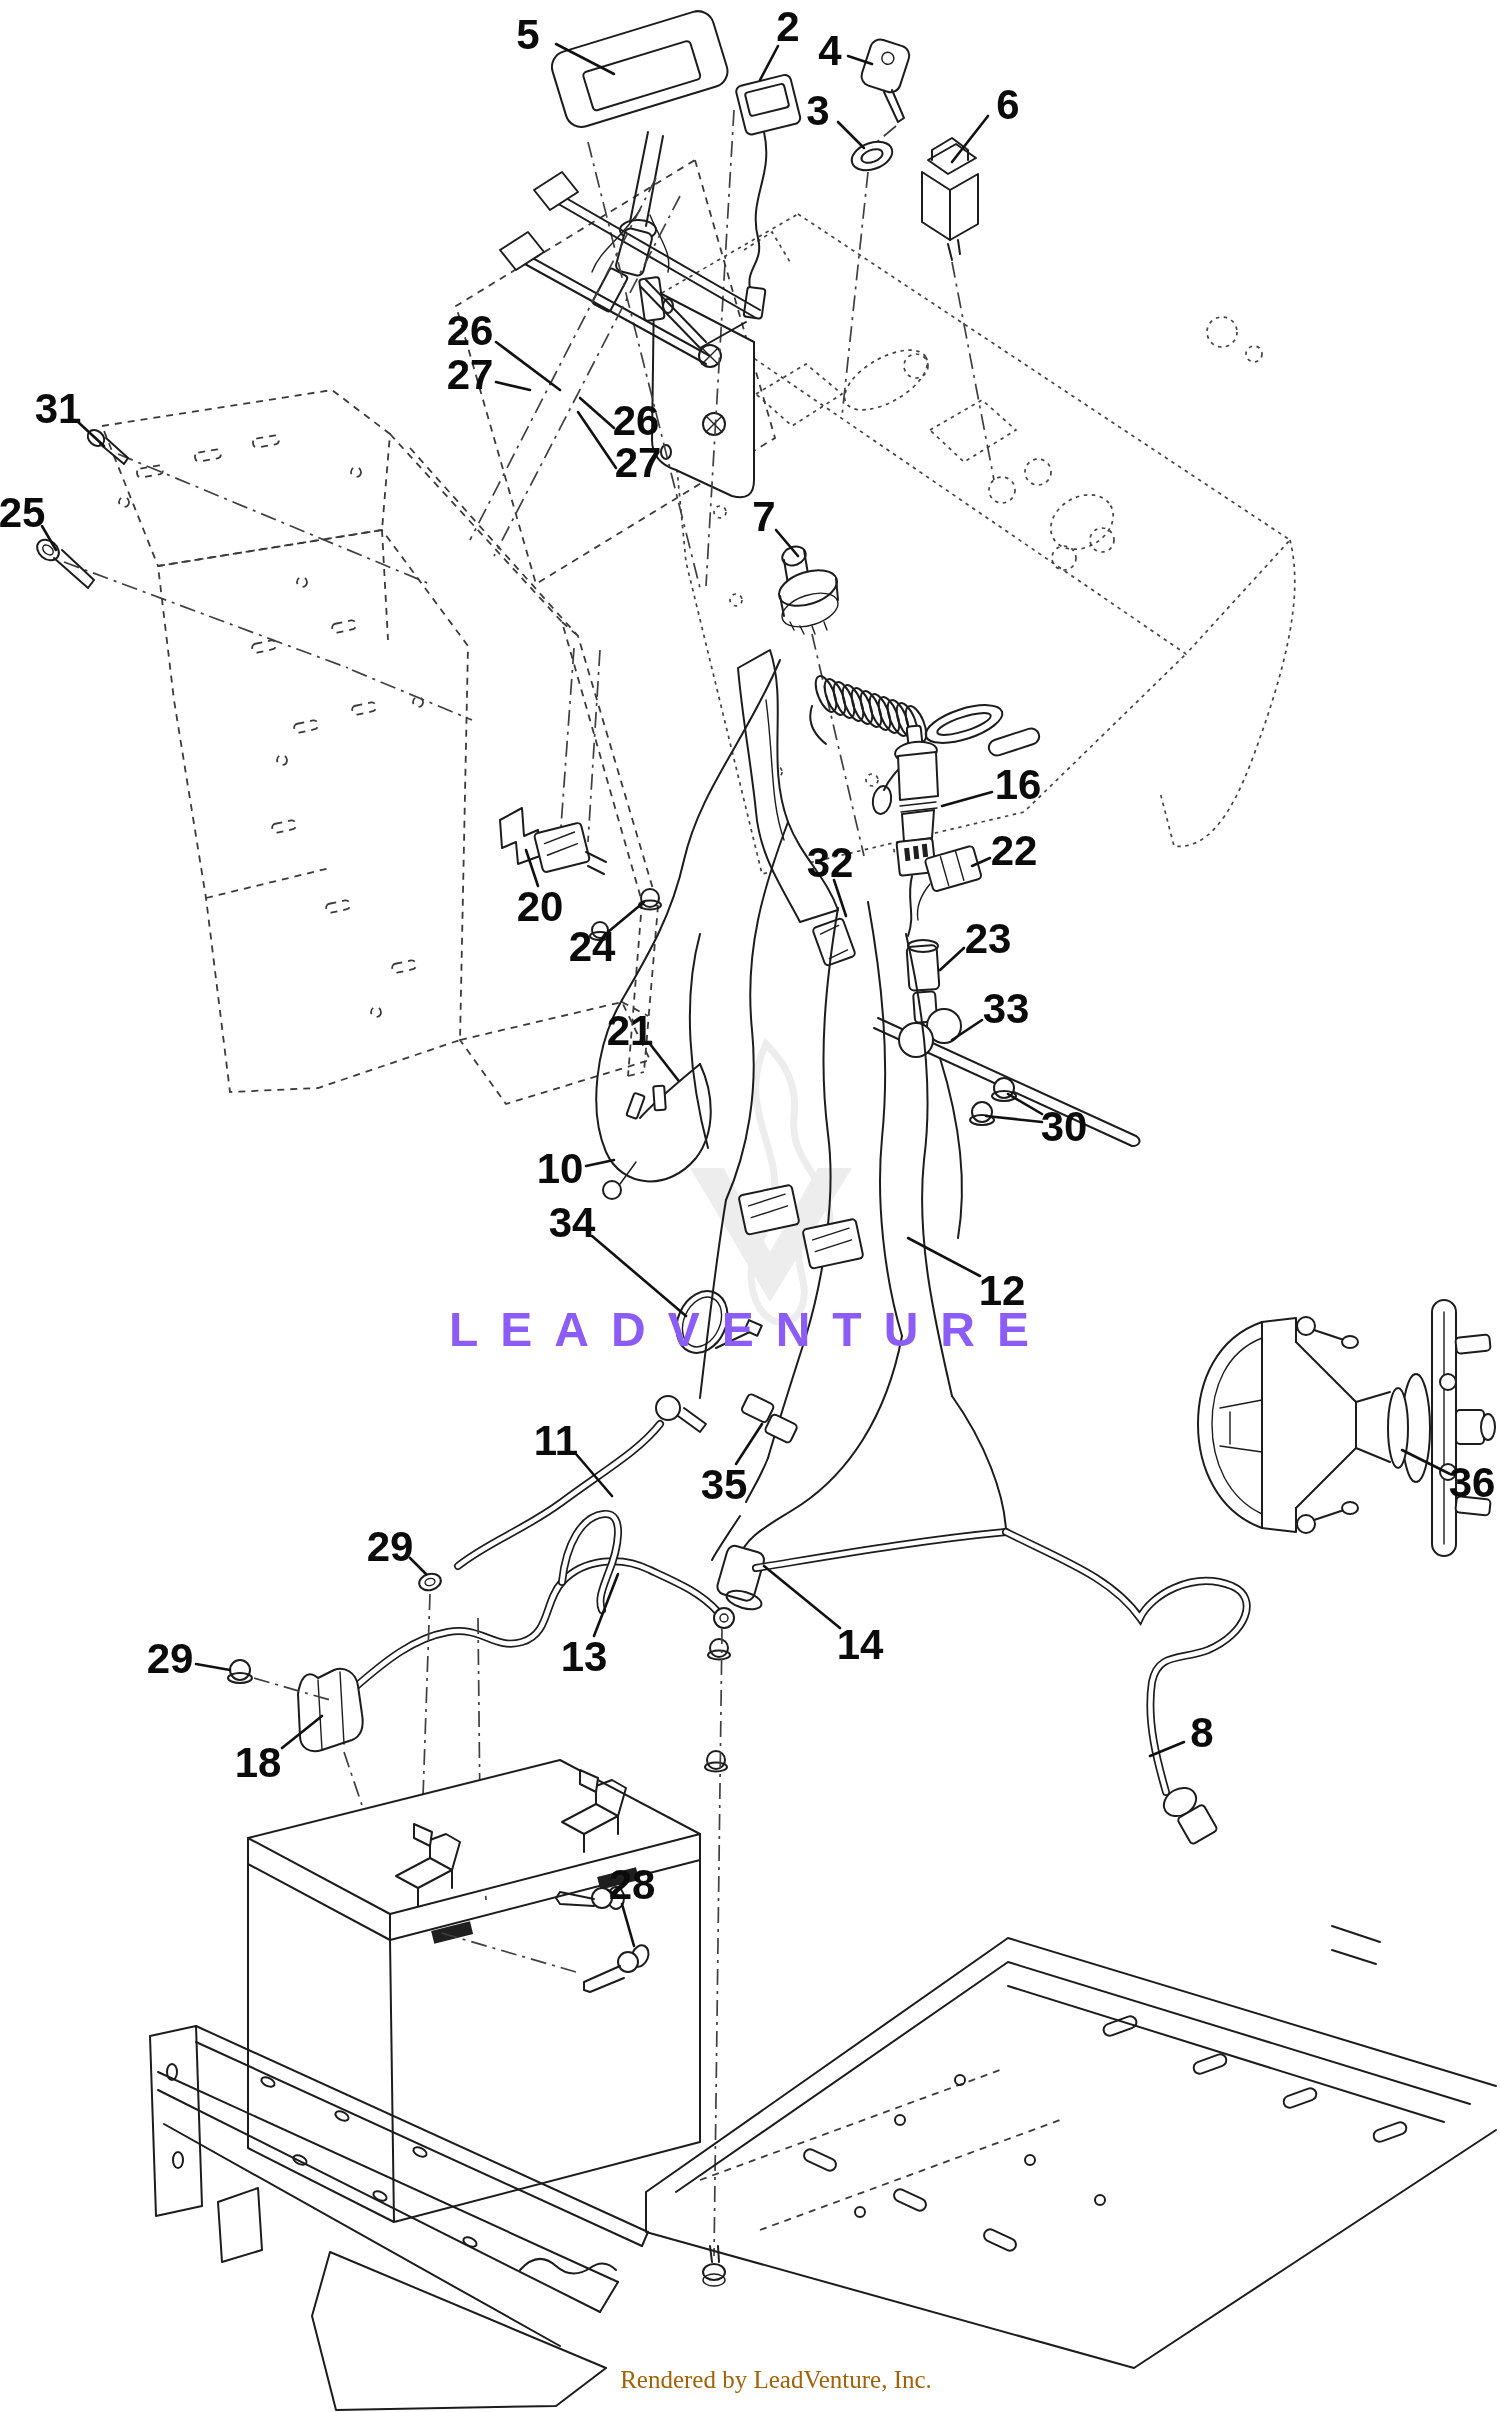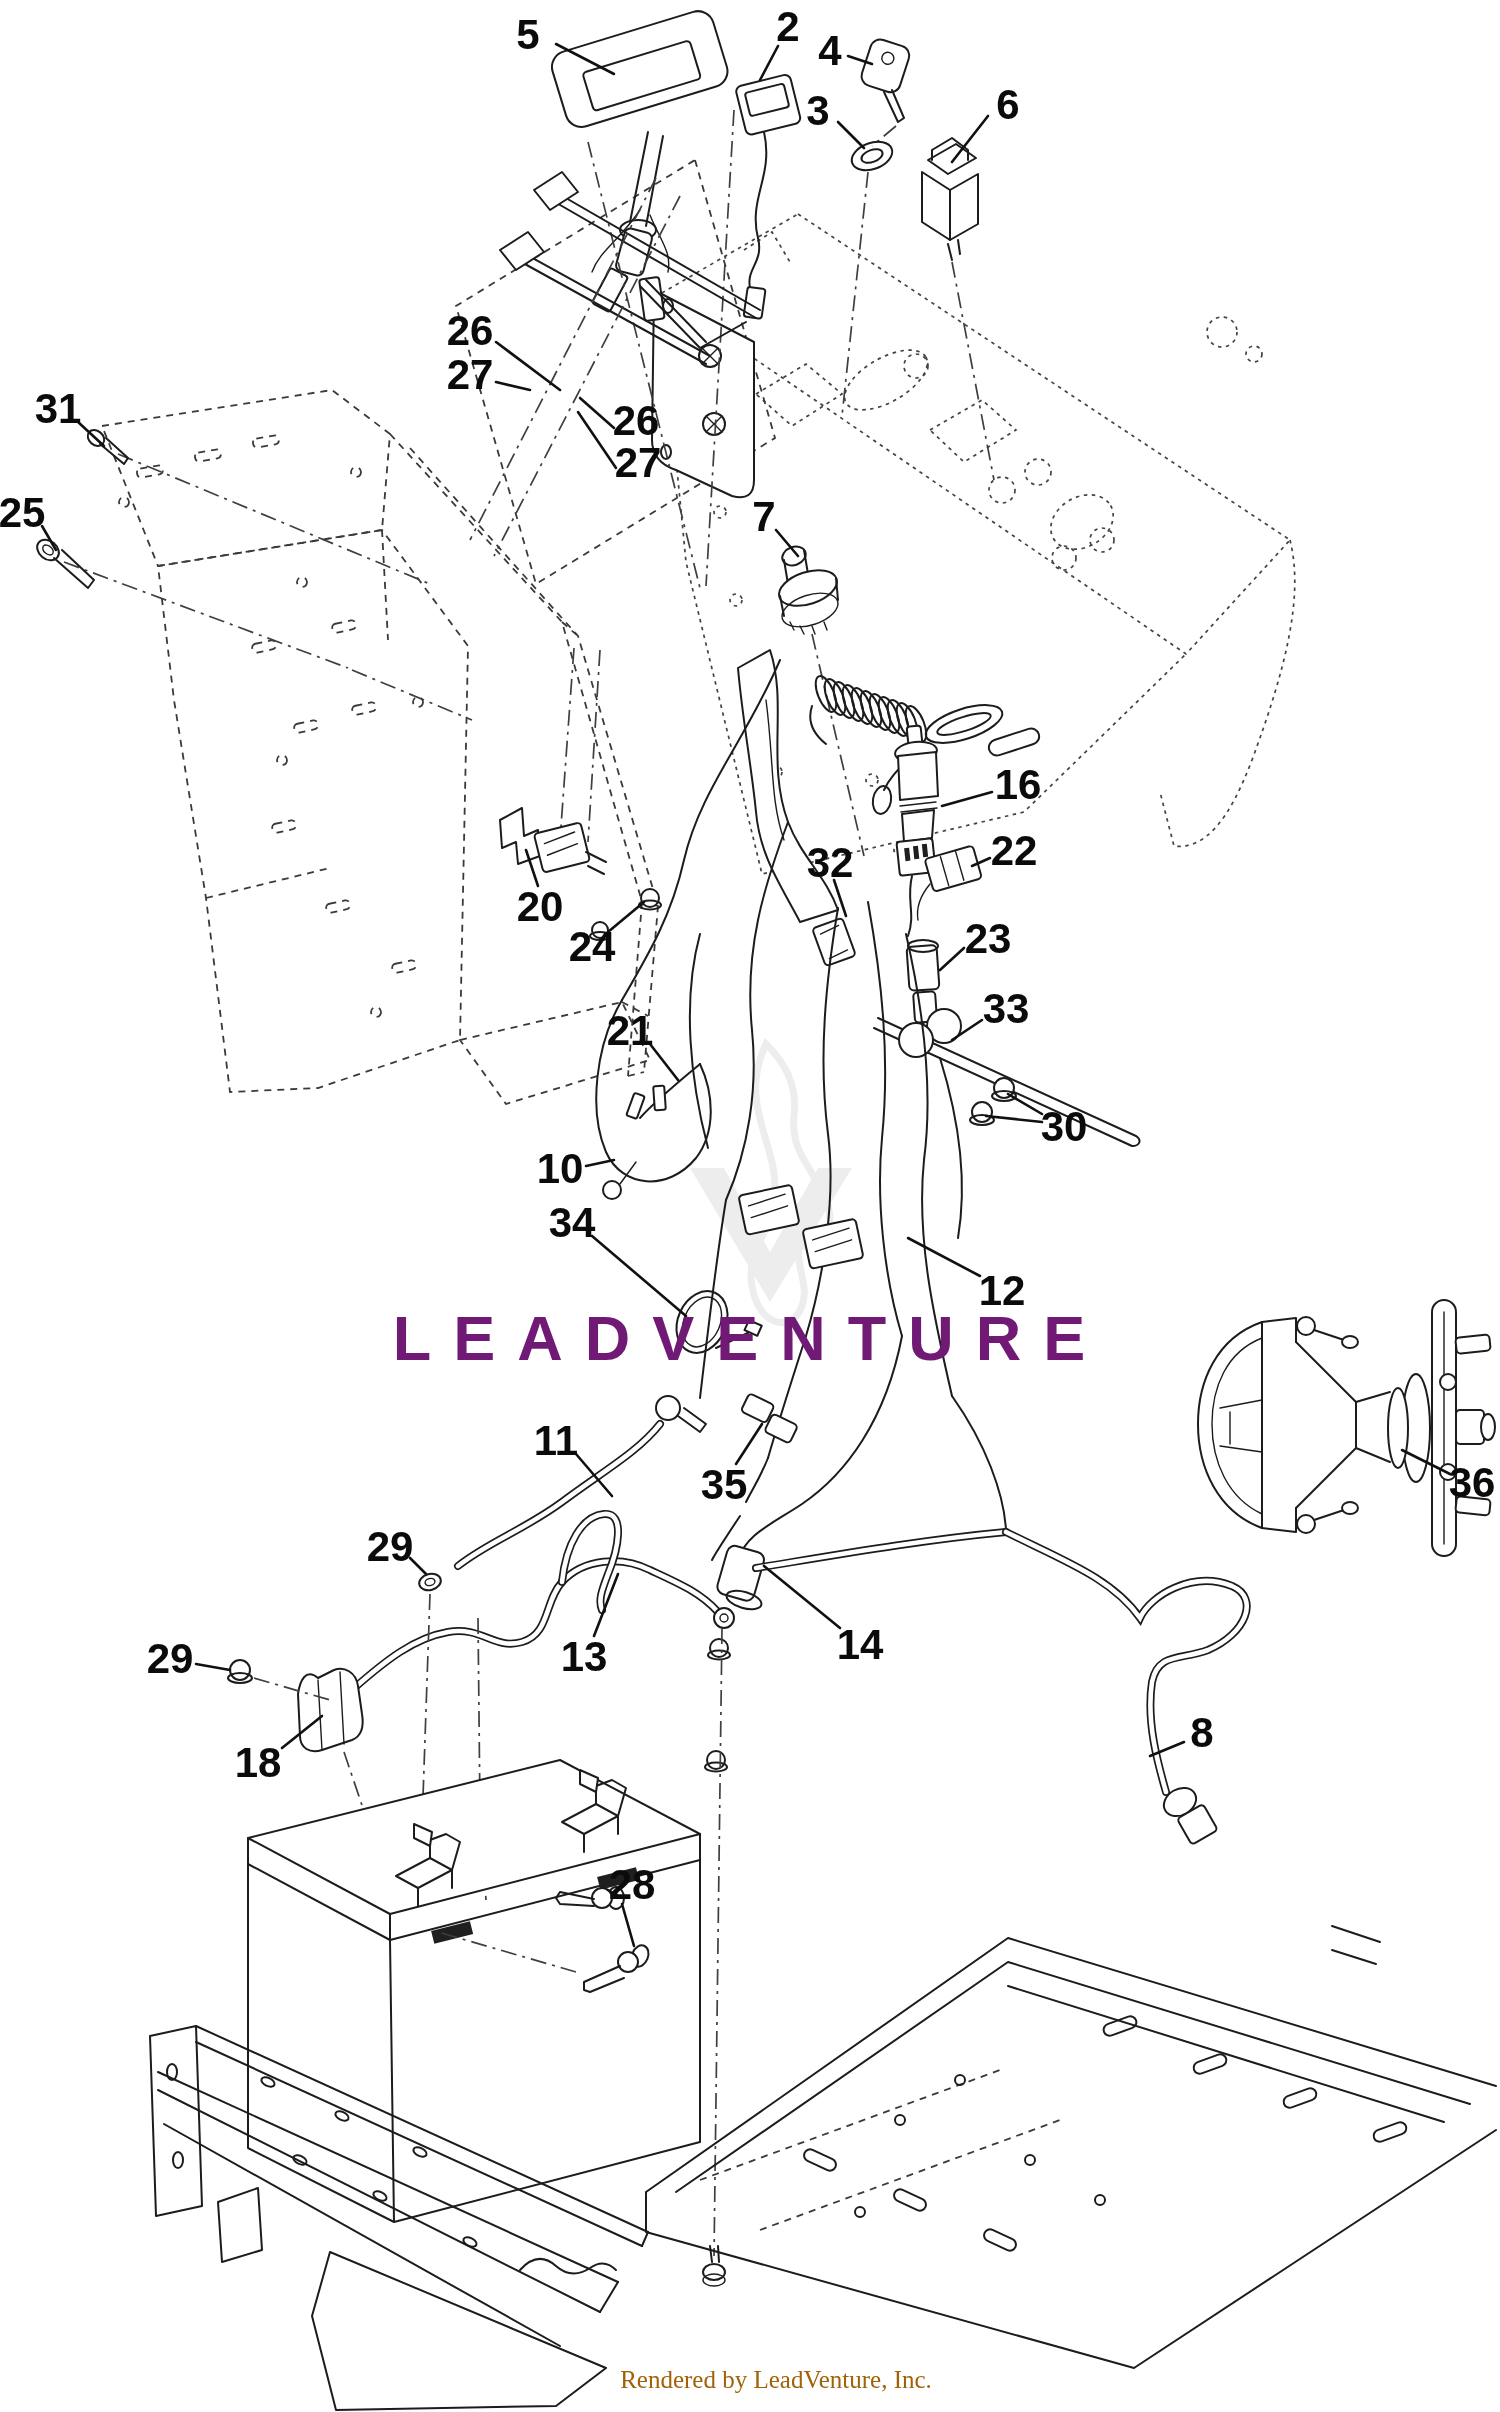--- a/index.html
+++ b/index.html
@@ -1,20 +1,20 @@
 <!DOCTYPE html>
 <html><head>
 <meta charset="utf-8">
 <style>
   html,body{margin:0;padding:0;background:#ffffff;}
   .stage{position:relative;width:1500px;height:2412px;background:#ffffff;overflow:hidden;
          font-family:"Liberation Sans",sans-serif;}
   .stage svg{position:absolute;left:0;top:0;}
   .watermark{position:absolute;top:1302px;left:50%;transform:translateX(-50%);
-    font-weight:bold;font-size:63px;letter-spacing:22px;color:#701a75;white-space:nowrap;
+    font-weight:bold;font-size:48px;letter-spacing:22px;color:#8b5cf6;white-space:nowrap;
     font-family:"Liberation Sans",sans-serif;user-select:none;}
   .footer{position:absolute;top:2366px;left:0;width:100%;text-align:center;
     font-size:25px;color:#a16207;font-family:Liberation Serif, serif;padding-left:26px;}
   
   .ln{stroke:#1c1c1c;fill:none;stroke-width:2;stroke-linecap:round;stroke-linejoin:round;}
   .lt{stroke:#1c1c1c;fill:none;stroke-width:1.4;stroke-linecap:round;}
   .fw{fill:#ffffff;stroke:#1c1c1c;stroke-width:2;stroke-linejoin:round;}
   .dash{stroke:#3a3a3a;fill:none;stroke-width:1.8;stroke-dasharray:7 6;}
   .dot{stroke:#434343;fill:none;stroke-width:1.7;stroke-dasharray:3.5 4.5;}
   .dd{stroke:#3f3f3f;fill:none;stroke-width:1.7;stroke-dasharray:16 6 3 6;}

